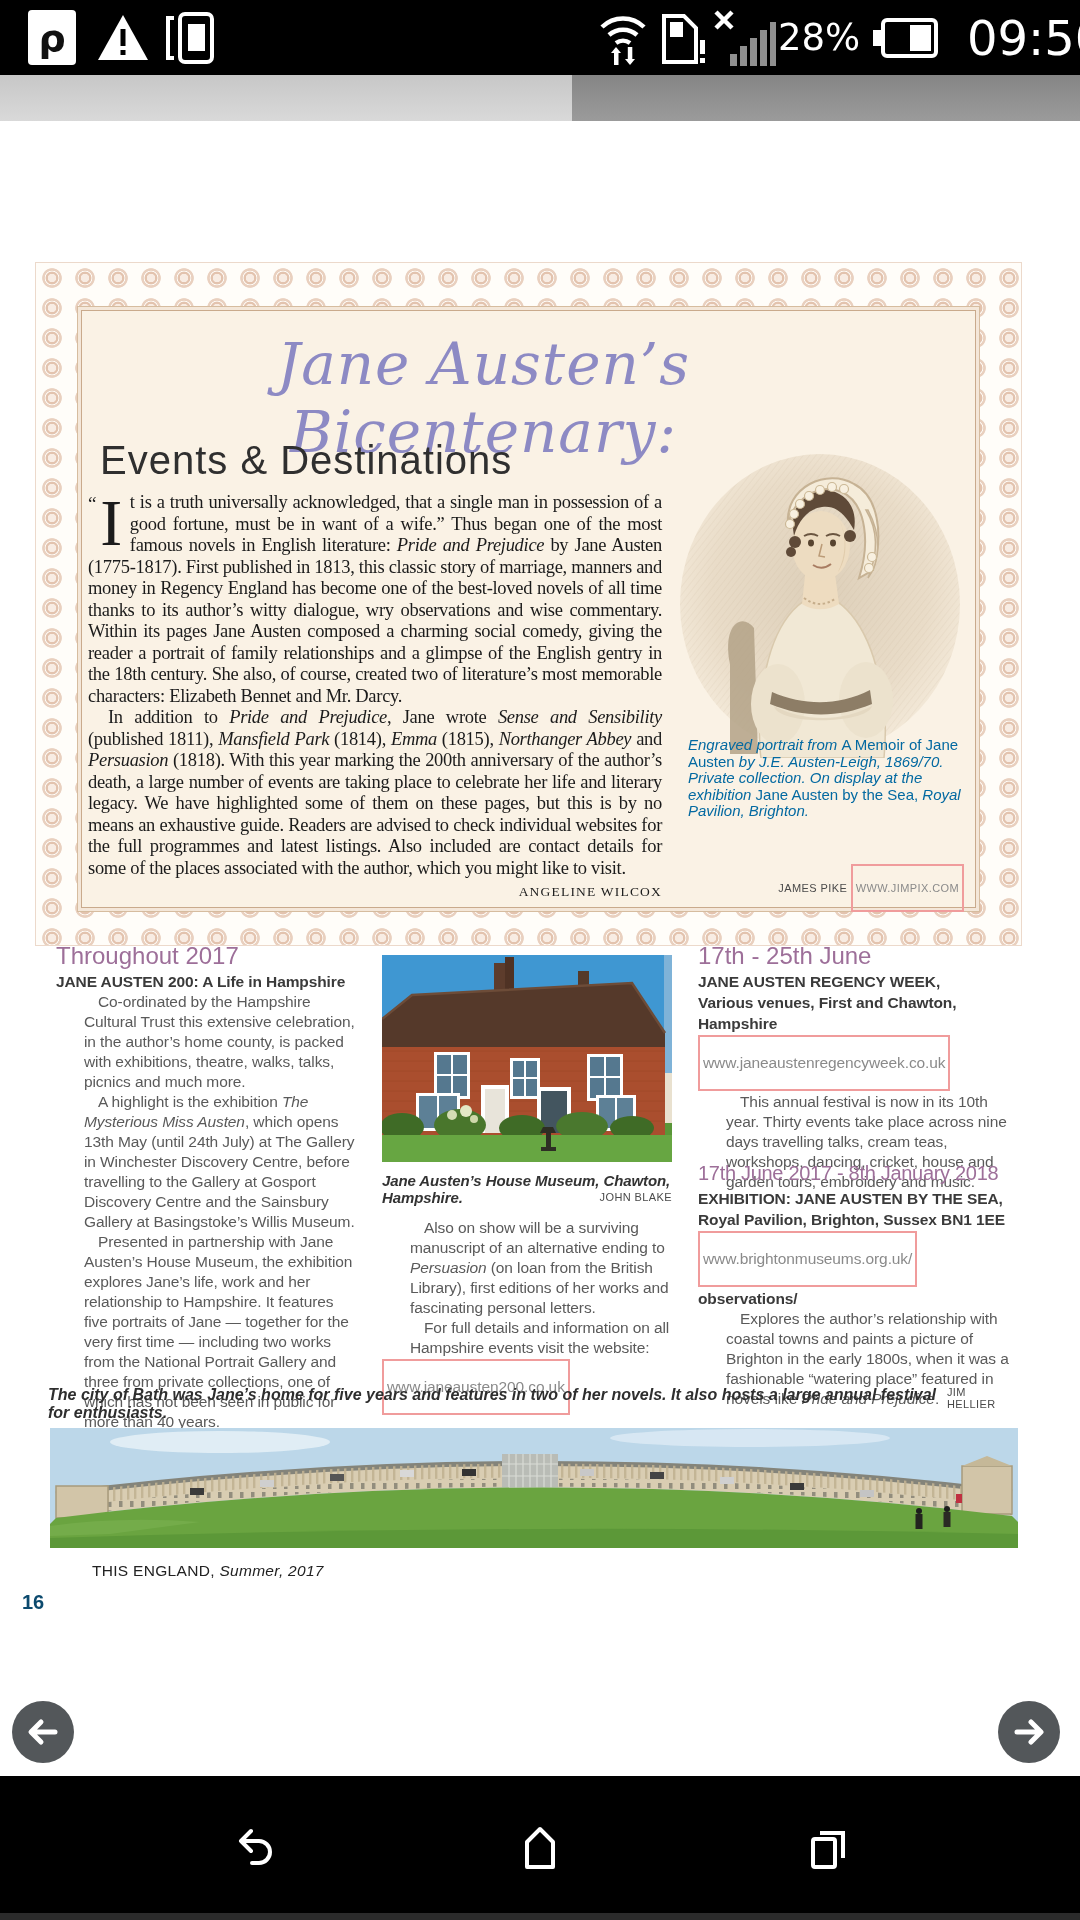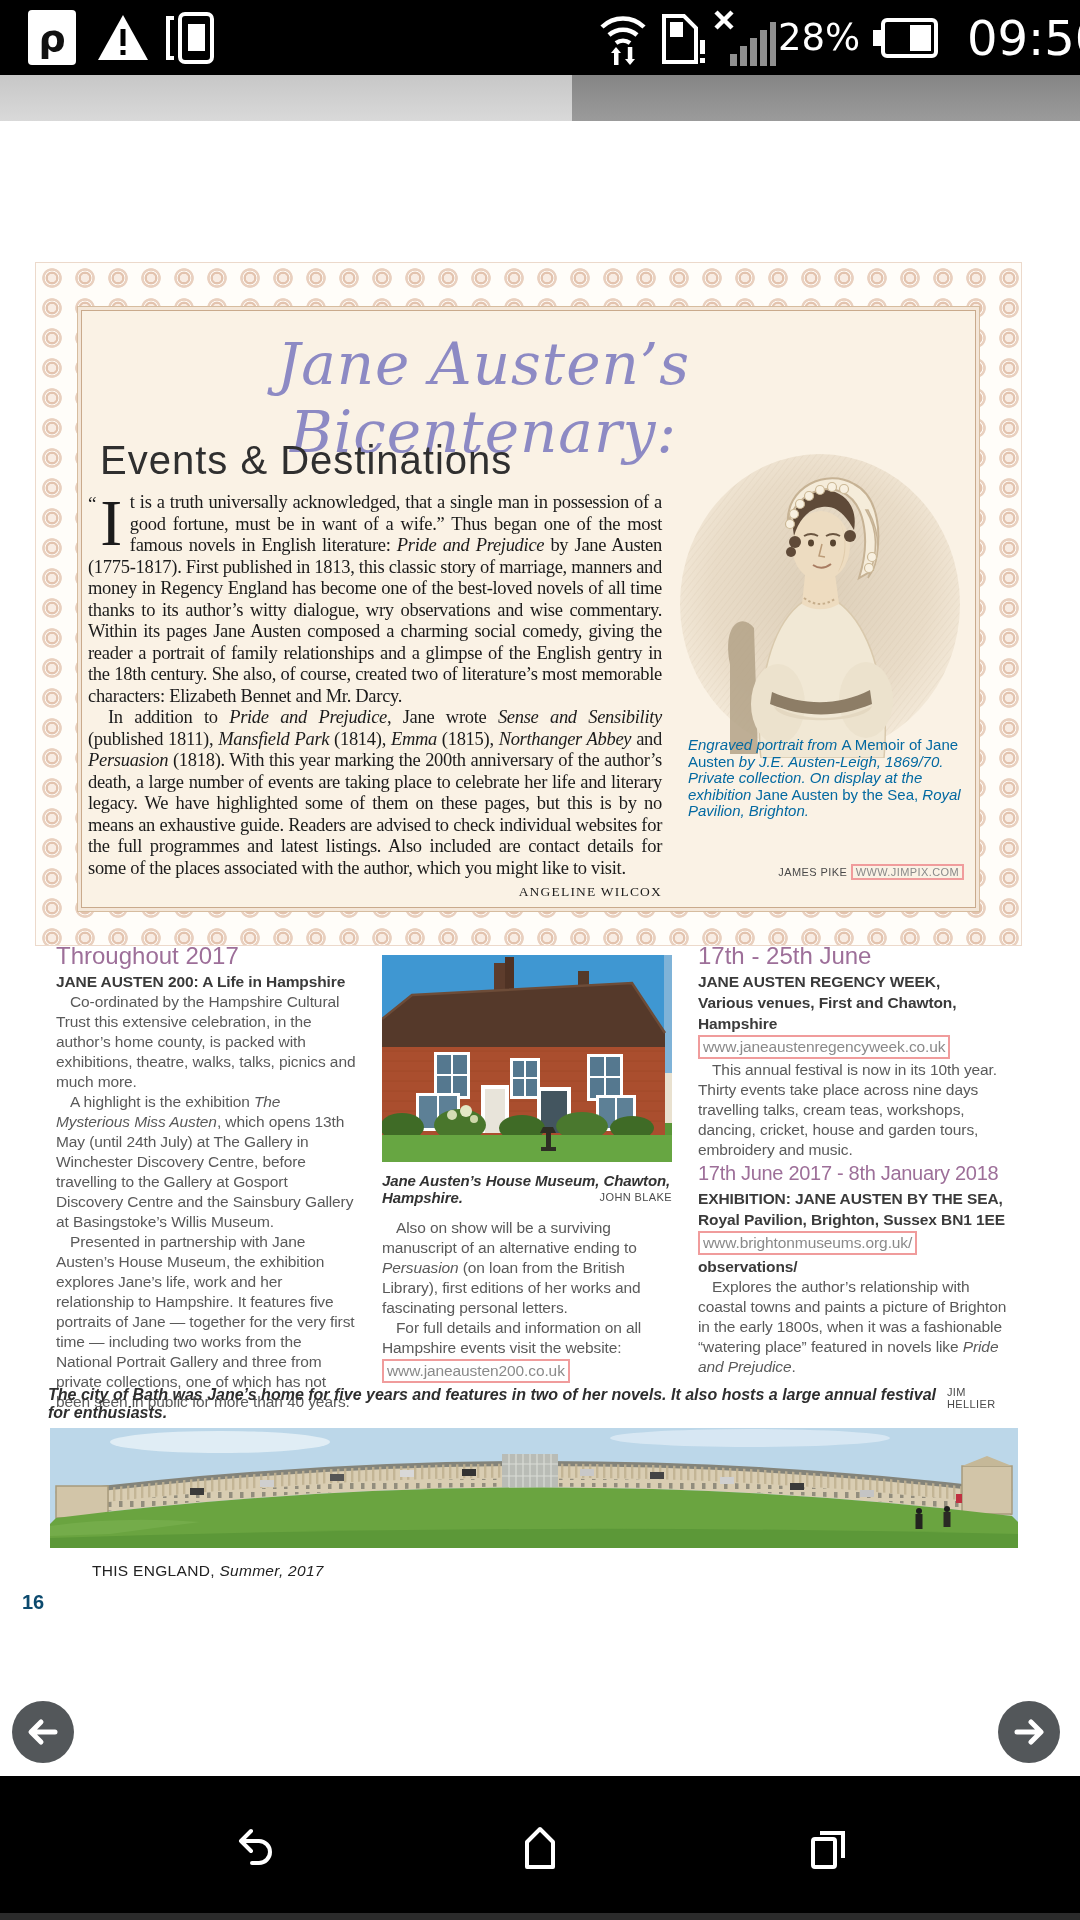--- a/index.html
+++ b/index.html
@@ -48,31 +48,31 @@
   .seg-i { font-style:italic; }
   .seg-r { font-style:normal; }
   .byline { text-align:right; font-family:"Liberation Serif", serif; font-size:13.5px;
     letter-spacing:1.2px; color:#1c1c1c; margin-top:2px; }
   
   .portrait { position:absolute; left:672px; top:452px; width:296px; height:306px; }
   .portrait-caption { position:absolute; left:688px; top:737px; width:286px;
     font-size:15px; font-style:italic; line-height:16.5px; color:#0369a1; }
   .portrait-credit { position:absolute; left:688px; top:864px; width:276px; text-align:right;
     font-size:11px; color:#4a4a4a; letter-spacing:0.4px; }
-  .linkbox { display:inline-block; border:2px solid #f09c9c; padding:0 3px; color:#8a8a8a; }
+  .linkbox { display:inline-block; border:2px solid #f09c9c; padding:16px 3px; color:#8a8a8a; }
   
   .col { position:absolute; font-size:15.5px; line-height:20px; color:#5a5a5a; letter-spacing:-0.1px; }
   .col1 { left:56px; top:946px; width:300px; }
   .col2 { left:382px; top:955px; width:290px; }
   .col3 { left:698px; top:946px; width:314px; }
   .col3b { left:698px; top:1163px; width:314px; }
   .col-hdr { font-size:24px; color:#9d6f99; margin-bottom:5px; letter-spacing:0; }
   .col-hdr-long { font-size:20px; color:#9d6f99; margin-bottom:5px; letter-spacing:-0.3px; white-space:nowrap; }
   .col-sub { font-weight:bold; color:#3a3a3a; line-height:21px; }
-  .col-p { text-indent:14px; }
+  .col-p { text-indent:14px;margin-left:28px; }
   .col-link { margin:1px 0; }
   .house-photo { width:290px; height:207px; display:block; }
   .photo-caption { position:relative; margin-top:10px; font-size:15px; font-style:italic;
     font-weight:bold; color:#333; line-height:17px; width:290px; }
   .photo-credit { position:absolute; right:0; bottom:0; font-size:11px; font-style:normal;
     font-weight:normal; color:#4a4a4a; letter-spacing:0.4px; }
   .col2-text { margin-top:12px; }
   
   .bath-caption { position:absolute; left:48px; top:1386px; width:962px;
     display:flex; justify-content:space-between; align-items:flex-start; }

